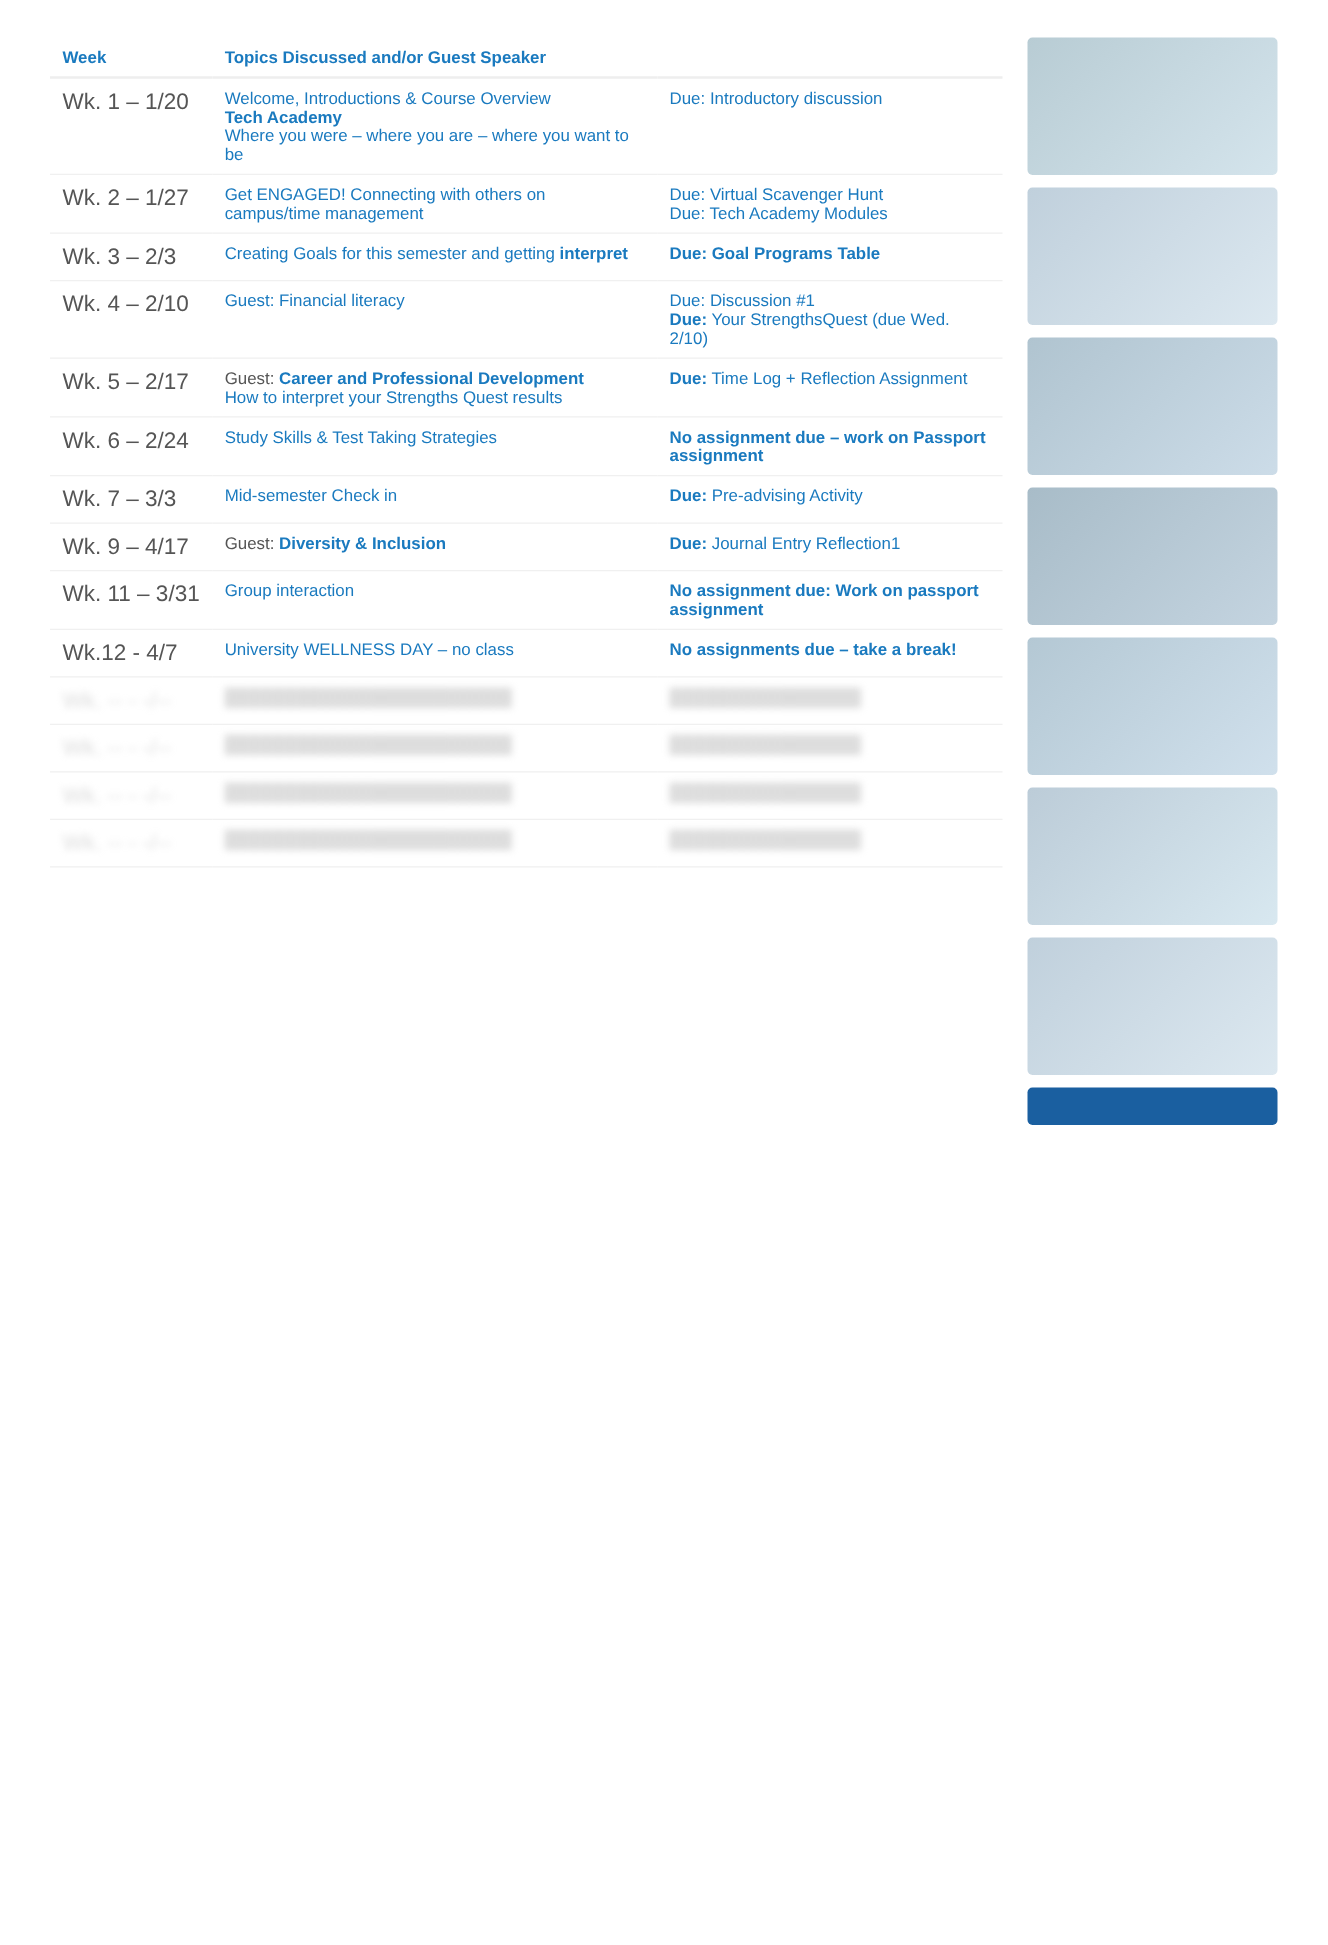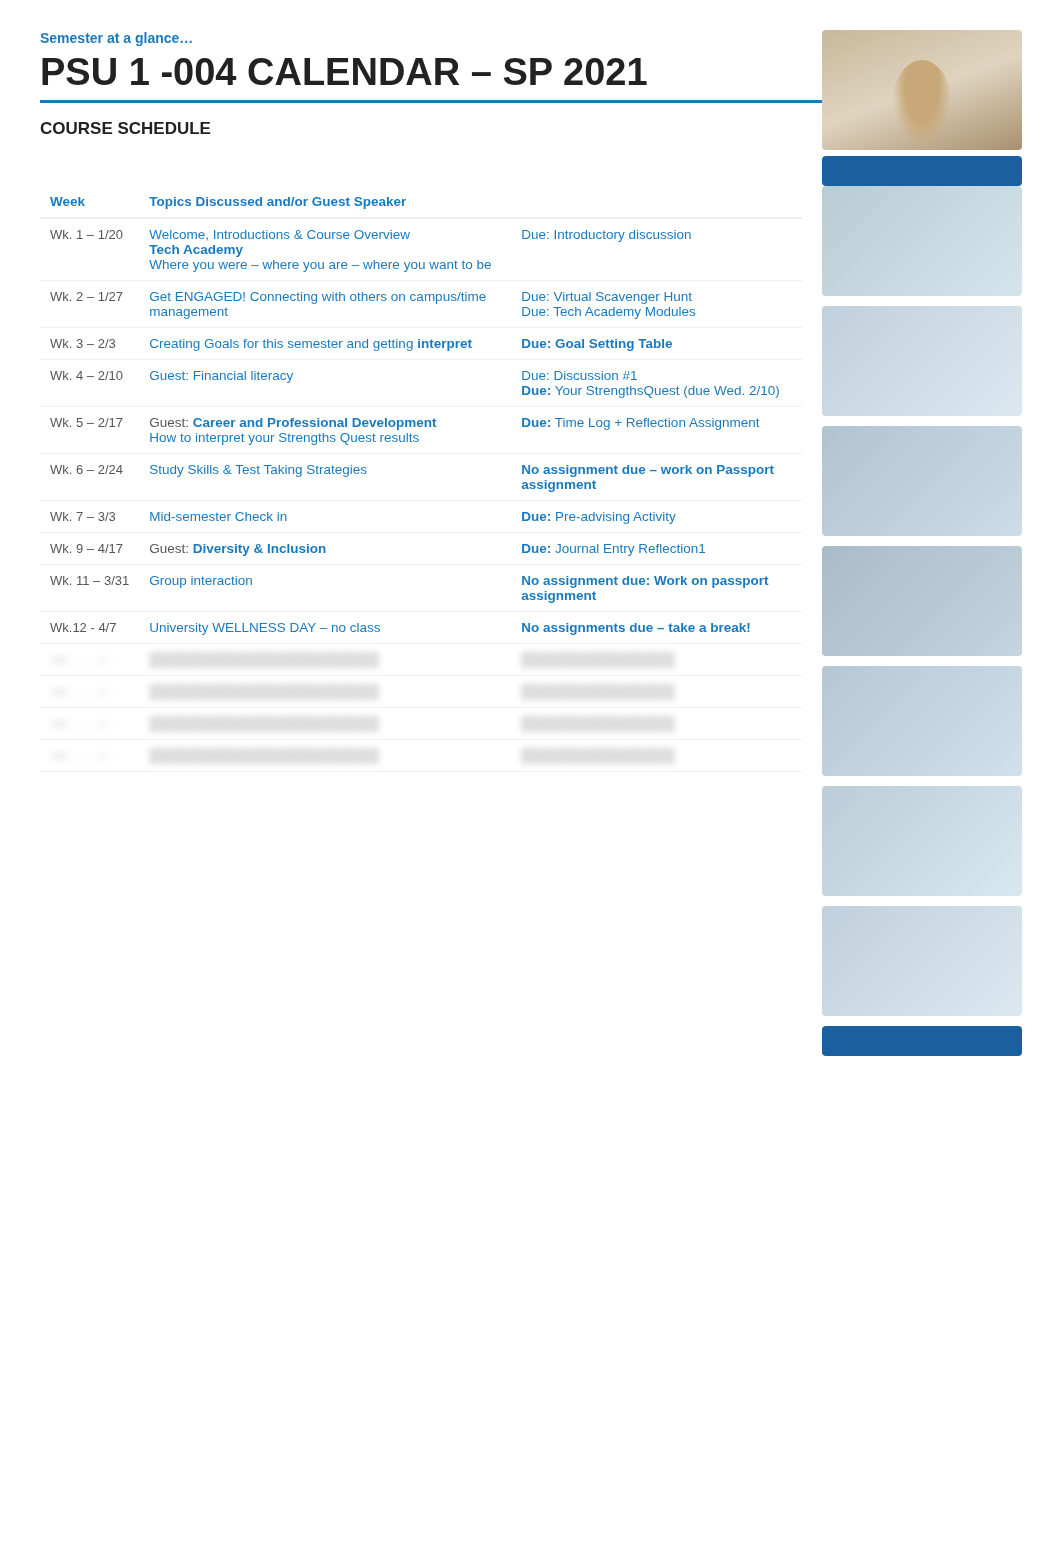--- a/index.html
+++ b/index.html
@@ -73,21 +73,21 @@
     }
 
     tbody tr td {
       padding: 8px 10px;
       vertical-align: top;
       border-bottom: 1px solid #f0f0f0;
     }
 
     td.week-col {
       color: #555;
-      font-size: 13px;
+      font-size: 18px;
       white-space: nowrap;
       min-width: 90px;
     }
 
     td.topic-col {
       color: #1a7abf;
       min-width: 260px;
     }
 
     td.topic-col .bold {
@@ -150,32 +150,20 @@
       width: 200px;
       display: flex;
       flex-direction: column;
       gap: 6px;
     }
   </style>
 </head>
 <body>
 
 <div>
-  <div class="header-top">
-    <div class="header-left">
-      <div class="semester-label">Semester at a glance…</div>
-      <div class="page-title">PSU 1 -004 CALENDAR – SP 2021</div>
-      <hr class="title-underline">
-      <div class="section-title">COURSE SCHEDULE</div>
-    </div>
-    <div class="header-right">
-      <div class="person-img img-block"></div>
-      <div class="img-block-8 img-block"></div>
-    </div>
-  </div>
 
   <div class="layout-wrapper">
     <div class="main-content">
       <table>
         <thead>
           <tr>
             <th>Week</th>
             <th>Topics Discussed and/or Guest Speaker</th>
             <th></th>
           </tr>
@@ -187,21 +175,21 @@
     <td class="due-col"><span>Due: Introductory discussion</span><br></td>
   </tr>
             <tr>
     <td class="week-col">Wk. 2 – 1/27</td>
     <td class="topic-col"><span>Get ENGAGED! Connecting with others on campus/time management</span><br></td>
     <td class="due-col"><span>Due: Virtual Scavenger Hunt</span><br><span>Due: Tech Academy Modules</span><br></td>
   </tr>
             <tr>
     <td class="week-col">Wk. 3 – 2/3</td>
     <td class="topic-col"><span>Creating Goals for this semester and getting </span><strong>interpret</strong><br></td>
-    <td class="due-col"><strong>Due: Goal Setting Table</strong><br></td>
+    <td class="due-col"><strong>Due: Goal Programs Table</strong><br></td>
   </tr>
             <tr>
     <td class="week-col">Wk. 4 – 2/10</td>
     <td class="topic-col"><span>Guest: Financial literacy</span><br></td>
     <td class="due-col"><span>Due: Discussion #1</span><br><strong>Due:</strong>  Your StrengthsQuest (due Wed. 2/10)<br></td>
   </tr>
             <tr>
     <td class="week-col">Wk. 5 – 2/17</td>
     <td class="topic-col"><span style="color:#555">Guest: </span><strong>Career and Professional Development</strong><br><span>How to interpret your Strengths Quest results</span><br></td>
     <td class="due-col"><strong>Due:</strong>  Time Log + Reflection Assignment<br></td>

